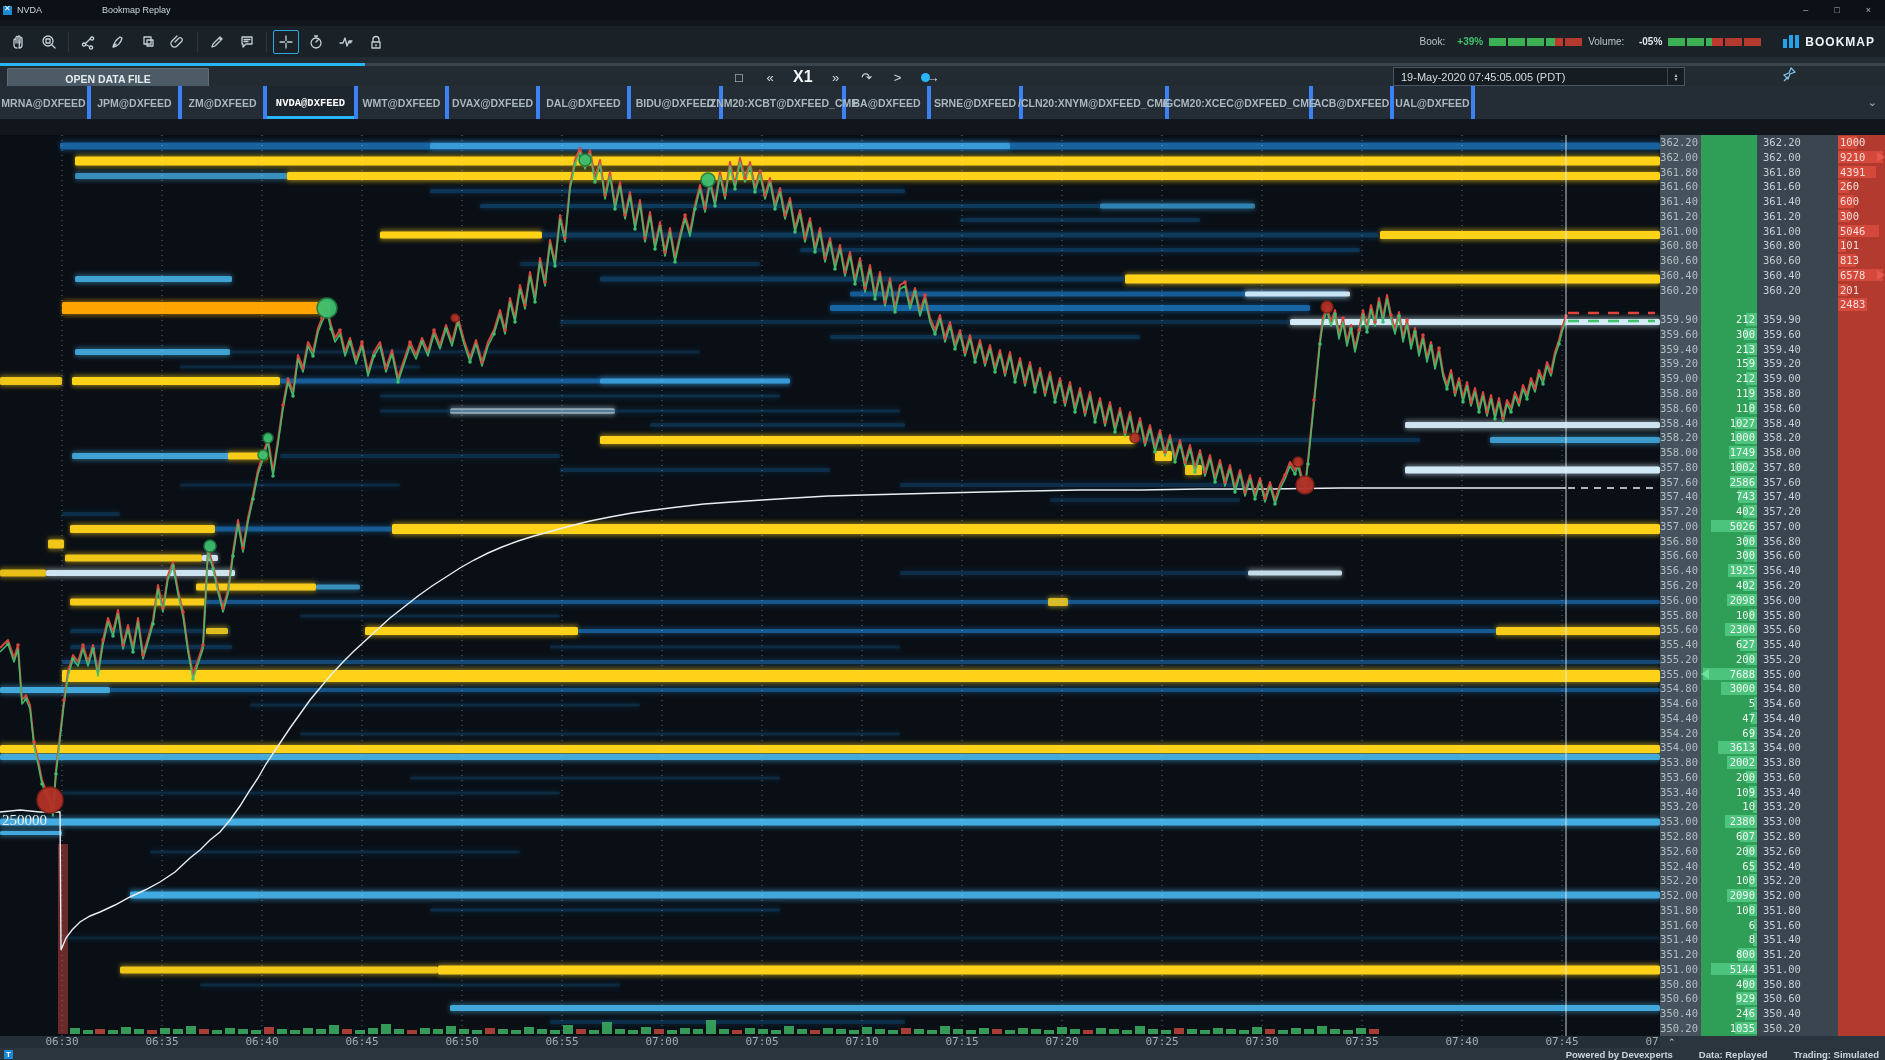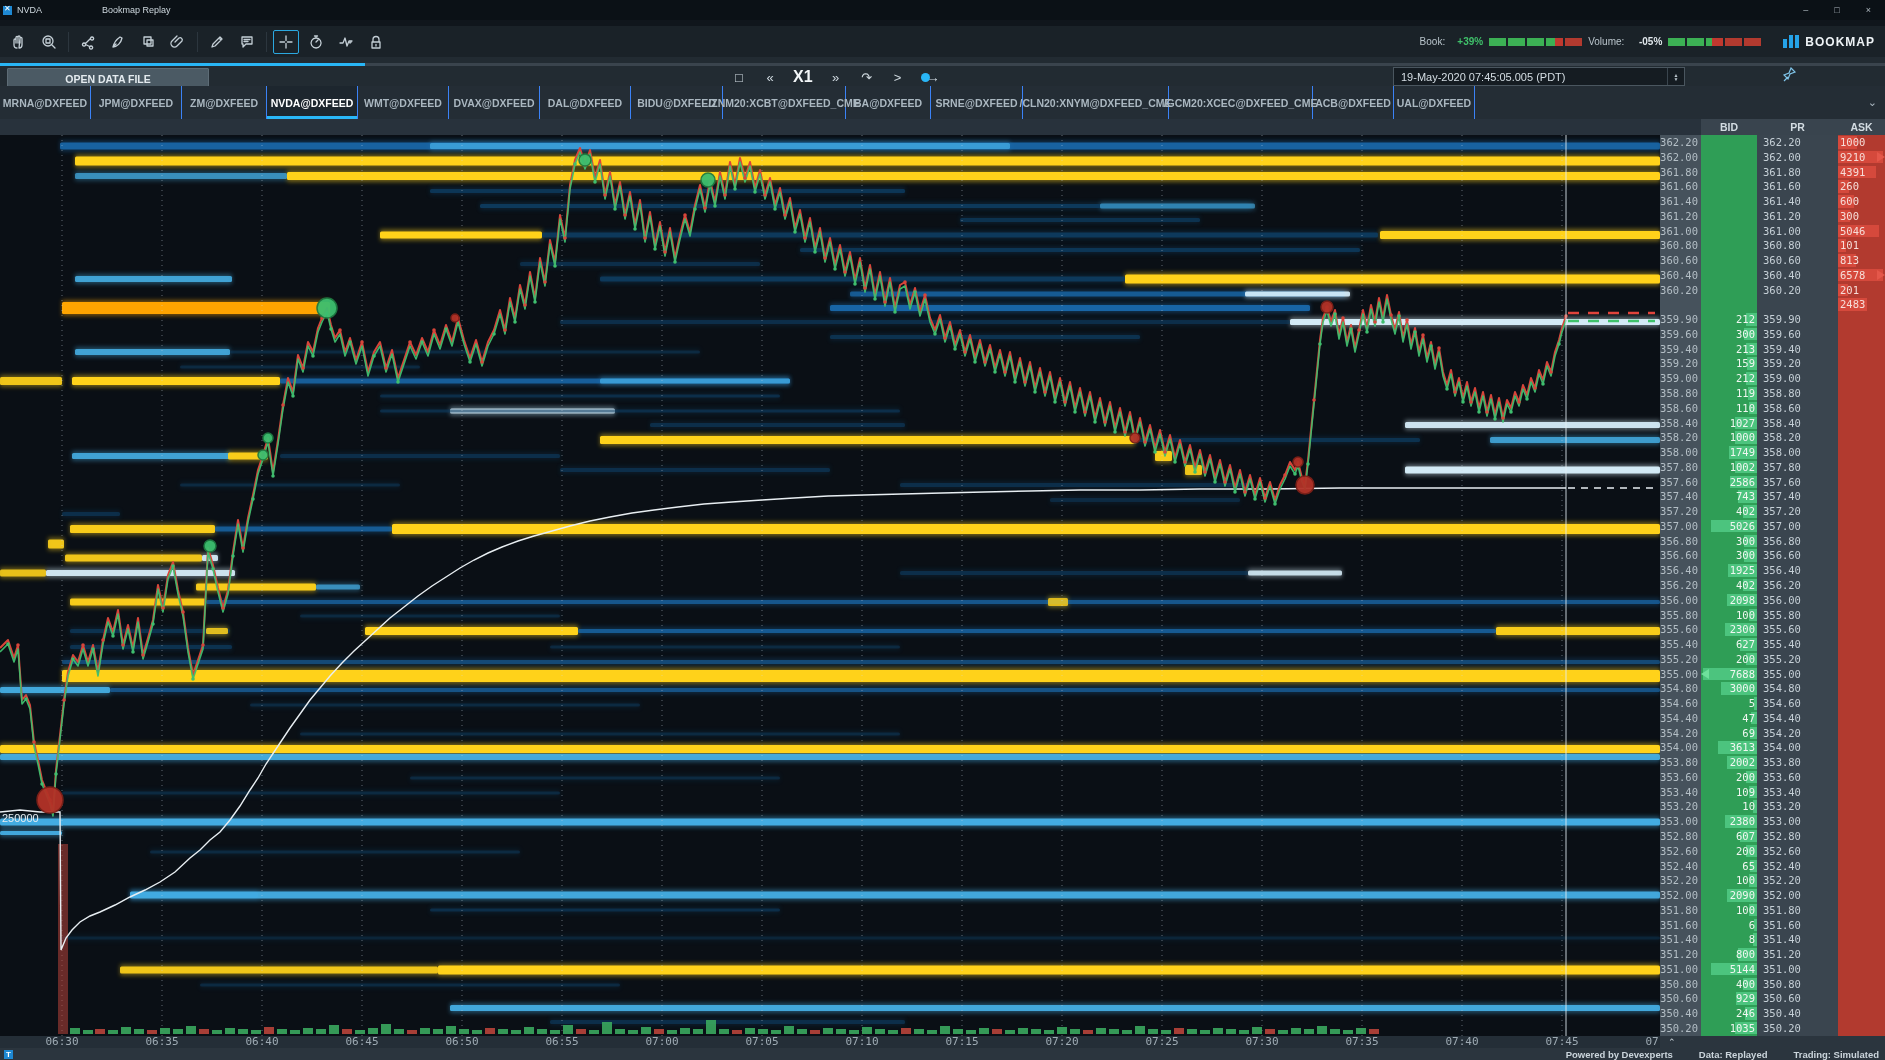--- a/index.html
+++ b/index.html
@@ -43,31 +43,31 @@
   .pb.speed{font-size:16px;font-weight:bold;color:#f2f6f8;}
   .pb .dot{width:9px;height:9px;border-radius:50%;background:#29b6f6;display:inline-block;margin-right:-3px;}
   .datebox{position:absolute;left:1393px;top:10px;width:292px;height:19px;background:#151c22;border:1px solid #4a565f;
     color:#d5dee4;font-size:11px;display:flex;align-items:center;padding-left:7px;box-sizing:border-box;}
   .spin{margin-left:auto;display:flex;flex-direction:column;align-items:center;justify-content:center;width:16px;height:100%;
     border-left:1px solid #3a454e;color:#b9c4cb;font-size:5px;line-height:4px;}
   .pin{position:absolute;left:1781px;top:9px;width:18px;height:18px;}
   
   .tabs{position:absolute;left:0;top:86px;width:100%;height:33px;background:#242d35;display:flex;}
   .tab{height:100%;display:flex;align-items:center;justify-content:center;font-size:10.5px;font-weight:bold;
-    color:#aab7c0;border-right:1px solid #3b82f6;box-sizing:border-box;position:relative;flex:none;}
+    color:#aab7c0;border-right:4px solid #3b82f6;box-sizing:border-box;position:relative;flex:none;}
   .tab.active{color:#ffffff;background:#1d262e;}
   .tab.active:after{content:"";position:absolute;left:0;bottom:0;width:100%;height:3px;background:#29b6f6;}
   .tabchev{margin-left:auto;color:#aab7c0;font-size:11px;display:flex;align-items:center;padding-right:8px;}
   
   .ladderhead{position:absolute;left:0;top:119px;width:100%;height:16px;background:#28323c;}
   .lh{position:absolute;top:0;height:16px;display:flex;align-items:center;justify-content:center;
     color:#d3dce2;font-size:10.5px;font-weight:bold;background:#39444e;}
   
   #chart{position:absolute;left:0;top:135px;width:1660px;height:901px;background:#0a0f15;overflow:hidden;}
-  .vollabel{position:absolute;left:2px;top:677px;color:#e8eef2;font-size:11px;font-family:Liberation Sans, sans-serif;z-index:5;}
+  .vollabel{position:absolute;left:2px;top:677px;color:#e8eef2;font-size:15px;font-family:Liberation Serif, serif;z-index:5;}
   
   .col{position:absolute;top:135px;height:901px;overflow:hidden;font-family:"DejaVu Sans Mono",monospace;font-size:10.5px;}
   .col .row{height:14.77px;line-height:14.77px;position:relative;box-sizing:border-box;white-space:nowrap;}
   #axiscol{left:1660px;width:41px;background:#46525c;color:#b4bfc6;text-align:right;}
   #axiscol .row{padding-right:3px;}
   #bidcol{left:1701px;width:56px;background:#2f9e56;color:#f0f7f1;text-align:right;}
   #bidcol .row{padding-right:2px;}
   #bidcol .wedge{position:absolute;right:0;top:1px;height:12.5px;background:#4cc47e;z-index:0;}
   #bidcol .num{position:relative;z-index:1;}
   #prcol{left:1757px;width:81px;background:#3a454f;color:#c6d0d7;text-align:left;}
@@ -236,40 +236,35 @@
       <svg width="18" height="18" viewBox="0 0 18 18">
           <path d="M10 2 L14 6 L9 8 L7 13 L3 9 L8 7 Z M7 11 L3 15" stroke="#7fc4e8" fill="none" stroke-width="1.2"></path>
         </svg>
     </span>
   </div>
 
   <div class="tabs" id="tabsrow">
       <div class="tab" style="width: 91px;">MRNA@DXFEED</div>
       <div class="tab" style="width: 91px;">JPM@DXFEED</div>
       <div class="tab" style="width: 85px;">ZM@DXFEED</div>
-      <div class="tab active" style="width: 91px;">NVDA@DXFEED</div>
+      <div class="tab active" style="width: 91px; font-family: Liberation Mono, monospace;">NVDA@DXFEED</div>
       <div class="tab" style="width: 91px;">WMT@DXFEED</div>
       <div class="tab" style="width: 91px;">DVAX@DXFEED</div>
       <div class="tab" style="width: 91px;">DAL@DXFEED</div>
       <div class="tab" style="width: 92px;">BIDU@DXFEED</div>
       <div class="tab" style="width: 123px;">/ZNM20:XCBT@DXFEED_CME</div>
       <div class="tab" style="width: 85px;">BA@DXFEED</div>
       <div class="tab" style="width: 92px;">SRNE@DXFEED</div>
       <div class="tab" style="width: 146px;">/CLN20:XNYM@DXFEED_CME</div>
       <div class="tab" style="width: 144px;">/GCM20:XCEC@DXFEED_CME</div>
       <div class="tab" style="width: 81px;">ACB@DXFEED</div>
       <div class="tab" style="width: 81px;">UAL@DXFEED</div>
       <span class="tabchev">⌄</span>
     </div>
 
-  <div class="ladderhead">
-    <span class="lh" style="left:1701px;width:56px;">BID</span>
-    <span class="lh" style="left:1757px;width:81px;">PR</span>
-    <span class="lh" style="left:1838px;width:47px;">ASK</span>
-  </div>
 
   <div id="chart">
     <span class="vollabel">250000</span>
   <svg width="1660" height="901" viewBox="0 135 1660 901">
         <defs>
           <filter id="soft" x="-30%" y="-200%" width="160%" height="500%">
             <feGaussianBlur stdDeviation="2.2"></feGaussianBlur>
           </filter>
         </defs>
         <rect x="60" y="140.5" width="1600" height="11" fill="#1a6fb5" opacity="0.36000000000000004" filter="url(#soft)"></rect>

